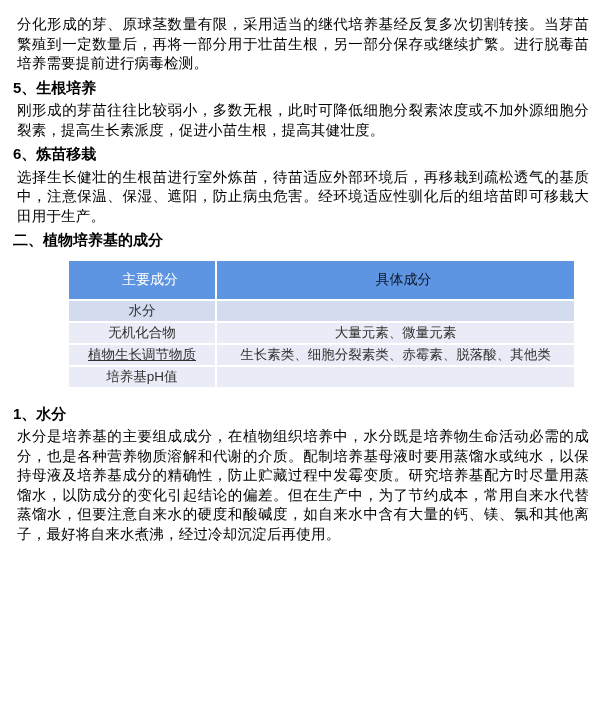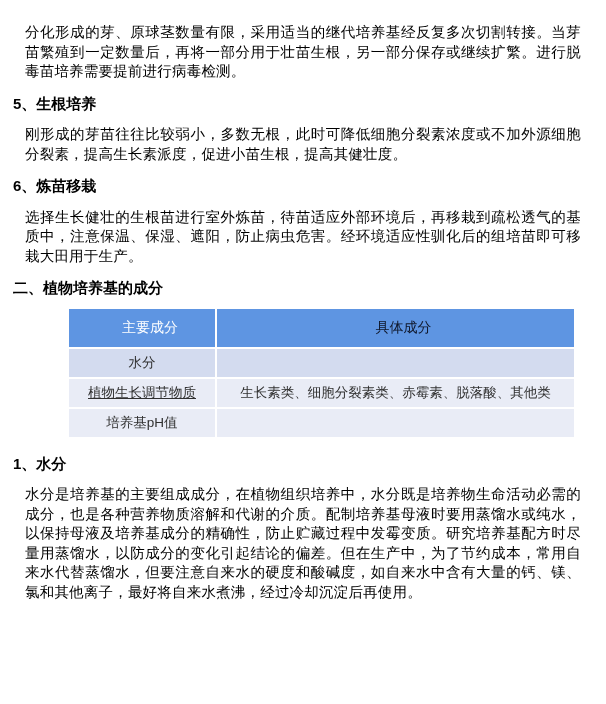--- a/index.html
+++ b/index.html
@@ -17,21 +17,21 @@
   }
   .doc-heading {
     margin: 0;
     font-size: 15px;
     line-height: 19.5px;
     font-weight: 700;
     font-family: "Liberation Sans", "DejaVu Sans", sans-serif;
     color: #000000;
   }
   .body-text {
-    margin: 12px;
+    margin: 4px;
     font-size: 14.5px;
     line-height: 19.5px;
     text-align: justify;
     letter-spacing: 0.2px;
   }
   .components-table {
     border-collapse: separate;
     border-spacing: 2px;
     margin: 9px 0 15px 54px;
     table-layout: fixed;
@@ -40,21 +40,21 @@
   }
   .components-table th {
     height: 38px;
     font-size: 14px;
     font-weight: 500;
     text-align: center;
     vertical-align: middle;
     padding-left: 17px;
   }
   .components-table td {
-    height: 28px;
+    height: 20px;
     font-size: 13.5px;
     text-align: center;
     vertical-align: middle;
     white-space: nowrap;
     overflow: hidden;
   }
   .col-main { width: 146px; }
   .col-detail { width: 357px; }
 </style>
 </head>
@@ -82,20 +82,24 @@
         <th class="th-cell" style="background: rgb(94, 149, 226); color: rgb(255, 255, 255);">主要成分</th>
         <th class="th-cell" style="background: rgb(94, 149, 226); color: #0f172a;">具体成分</th>
       </tr>
     </thead>
     <tbody>
       <tr class="row-odd">
         <td style="background: rgb(211, 219, 239); color: rgb(48, 48, 48);">水分</td>
         <td style="background: rgb(211, 219, 239); color: rgb(48, 48, 48);"></td>
       </tr>
       <tr class="row-even">
+        <td style="background: rgb(233, 236, 246); color: rgb(48, 48, 48);">无机化合物</td>
+        <td style="background: rgb(233, 236, 246); color: rgb(48, 48, 48);">大量元素、微量元素</td>
+      </tr>
+      <tr class="row-even">
         <td style="background: rgb(233, 236, 246); color: rgb(48, 48, 48); text-decoration: underline;">植物生长调节物质</td>
         <td style="background: rgb(233, 236, 246); color: rgb(48, 48, 48);">生长素类、细胞分裂素类、赤霉素、脱落酸、其他类</td>
       </tr>
       <tr class="row-even">
         <td style="background: rgb(233, 236, 246); color: rgb(48, 48, 48);">培养基pH值</td>
         <td style="background: rgb(233, 236, 246); color: rgb(48, 48, 48);"></td>
       </tr>
     </tbody>
   </table>
 

